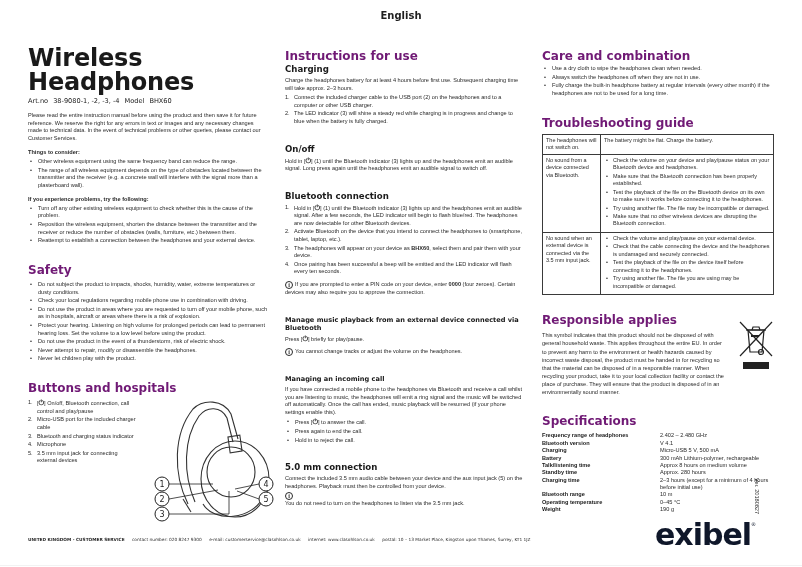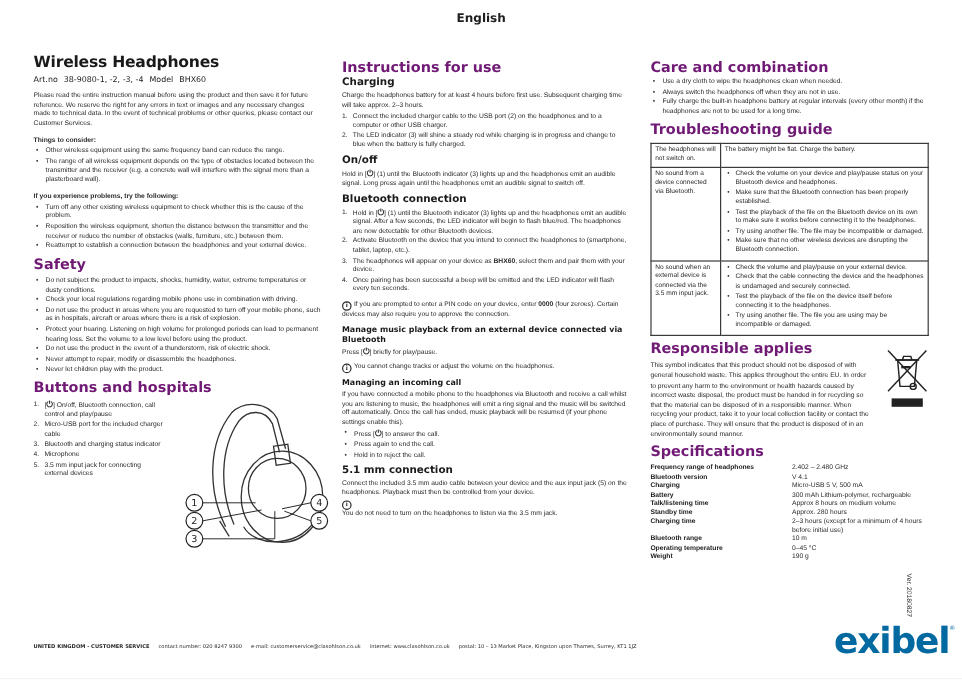--- a/index.html
+++ b/index.html
@@ -3,55 +3,55 @@
 <meta charset="utf-8">
 <style>
   * { margin: 0; padding: 0; box-sizing: border-box; }
   html, body { width: 802px; height: 567px; background: #ffffff; overflow: hidden; }
   body { position: relative; font-family: "Liberation Sans", sans-serif; color: #2a2a2a; font-size: 5.6px; line-height: 1.36; }
   .lang { position: absolute; top: 9px; left: 0; width: 802px; text-align: center; font-family: "DejaVu Sans", sans-serif; font-weight: bold; font-size: 10px; color: #1f1f1f; }
   .col { position: absolute; top: 44px; }
   #col1 { left: 28px; width: 240px; }
   #col2 { left: 285px; width: 240px; }
   #col3 { left: 542px; width: 250px; }
-  h1.title { font-family: "DejaVu Sans", sans-serif; font-weight: bold; font-size: 13px; line-height: 1.0; color: #1a1a1a; margin-top: 2px; letter-spacing: -0.2px; }
+  h1.title { font-family: "DejaVu Sans", sans-serif; font-weight: bold; font-size: 24px; line-height: 1.0; color: #1a1a1a; margin-top: 2px; letter-spacing: -0.2px; }
   .artno { font-family: "DejaVu Sans", sans-serif; font-size: 6.6px; color: #1a1a1a; margin-top: 3px; margin-bottom: 6px; }
   .artno span { margin-right: 5px; }
   h2 { font-family: "DejaVu Sans", sans-serif; font-weight: bold; font-size: 12px; color: #701a75; line-height: 1.1; margin-bottom: 4px; }
   h3 { font-family: "DejaVu Sans", sans-serif; font-weight: bold; font-size: 8.6px; color: #1a1a1a; line-height: 1.15; margin-bottom: 2px; }
   h4 { font-family: "DejaVu Sans", sans-serif; font-weight: bold; font-size: 6.6px; color: #1a1a1a; margin-bottom: 2px; }
   p { margin-bottom: 2px; }
   .bold-head { font-weight: bold; margin-top: 7px; margin-bottom: 1px; }
   ul.bul { list-style: none; margin-bottom: 2px; }
   ul.bul li { position: relative; padding-left: 10px; margin-bottom: 1px; }
   ul.bul li::before { content: "•"; position: absolute; left: 2px; top: 0; }
   ol.num { list-style: none; margin-bottom: 2px; }
   ol.num li { position: relative; padding-left: 9px; margin-bottom: 1px; }
   ol.num li .n { position: absolute; left: 0; top: 0; }
-  .sec { margin-top: 4px; }
+  .sec { margin-top: 19px; }
   .pw { display: inline-block; font-weight: bold; font-size: 7px; line-height: 1; }
   .info { display: inline-block; width: 8px; height: 8px; border: 1px solid #2a2a2a; border-radius: 50%; font-size: 6px; font-weight: bold; text-align: center; line-height: 6.5px; margin-right: 2px; vertical-align: -1px; font-family: "Liberation Serif", serif; }
   .buttons-wrap { position: relative; height: 140px; }
   .buttons-list { width: 110px; }
   .hp { position: absolute; left: 115px; top: -5px; width: 140px; height: 140px; }
   table.ts { width: 232px; border-collapse: collapse; margin-top: 2px; }
   table.ts td { border: 0.8px solid #3a3a3a; vertical-align: top; padding: 2px 3px; font-size: 5.5px; }
   table.ts td.c1 { width: 58px; }
   table.ts ul.bul li { padding-left: 9px; }
   .disposal { position: relative; }
   .disposal p { width: 182px; line-height: 1.45; }
   .weee { position: absolute; left: 195px; top: 4px; width: 38px; height: 56px; }
   table.spec { border-collapse: collapse; margin-top: 1px; }
   table.spec td { padding: 0; font-size: 5.6px; line-height: 1.32; vertical-align: top; }
   table.spec td.k { font-weight: bold; width: 118px; color: #1a1a1a; }
   .ver { position: absolute; left: 760px; top: 478px; transform: rotate(90deg); transform-origin: left top; font-size: 5.6px; white-space: nowrap; color: #2a2a2a; }
   .footer { position: absolute; top: 537px; left: 28px; font-family: "DejaVu Sans", sans-serif; font-size: 4.3px; color: #2a2a2a; white-space: nowrap; }
   .footer span { margin-right: 6px; }
   .footer .fh { font-weight: bold; }
-  .logo { position: absolute; left: 655px; top: 520px; font-family: "DejaVu Sans", sans-serif; font-weight: bold; font-size: 30px; letter-spacing: -1px; color: #0369a1; line-height: 1; margin-left: 40px; }
+  .logo { position: absolute; left: 655px; top: 520px; font-family: "DejaVu Sans", sans-serif; font-weight: bold; font-size: 30px; letter-spacing: -1px; color: #0f172a; line-height: 1; }
   .logo sup { font-size: 5px; position: absolute; right: -4px; top: 2px; font-weight: normal; }
   .footer-line { position: absolute; left: 0; top: 565px; width: 802px; height: 1px; background: #f2f2f2; }
 </style>
 </head>
 <body>
 
 <div class="lang">English</div>
 
 <div class="col" id="col1">
   <h1 class="title">Wireless Headphones</h1>
@@ -168,21 +168,21 @@
     <h4>Managing an incoming call</h4>
     <p>If you have connected a mobile phone to the headphones via Bluetooth and receive a call whilst you are listening to music, the headphones will emit a ring signal and the music will be switched off automatically. Once the call has ended, music playback will be resumed (if your phone settings enable this).</p>
     <ul class="bul">
       <li><span>Press [</span><span class="pw">⏻</span><span>] to answer the call.</span></li>
       <li>Press again to end the call.</li>
       <li>Hold in to reject the call.</li>
     </ul>
   </div>
 
   <div class="sec">
-    <h3>5.1 mm connection</h3>
+    <h3>5.0 mm connection</h3>
     <p>Connect the included 3.5 mm audio cable between your device and the aux input jack (5) on the headphones. Playback must then be controlled from your device.</p>
     <div><span class="info">i</span></div>
     <p>You do not need to turn on the headphones to listen via the 3.5 mm jack.</p>
   </div>
 </div>
 
 <div class="col" id="col3">
   <h2 style="margin-top:6px;margin-bottom:2px;">Care and combination</h2>
   <ul class="bul">
     <li>Use a dry cloth to wipe the headphones clean when needed.</li>

